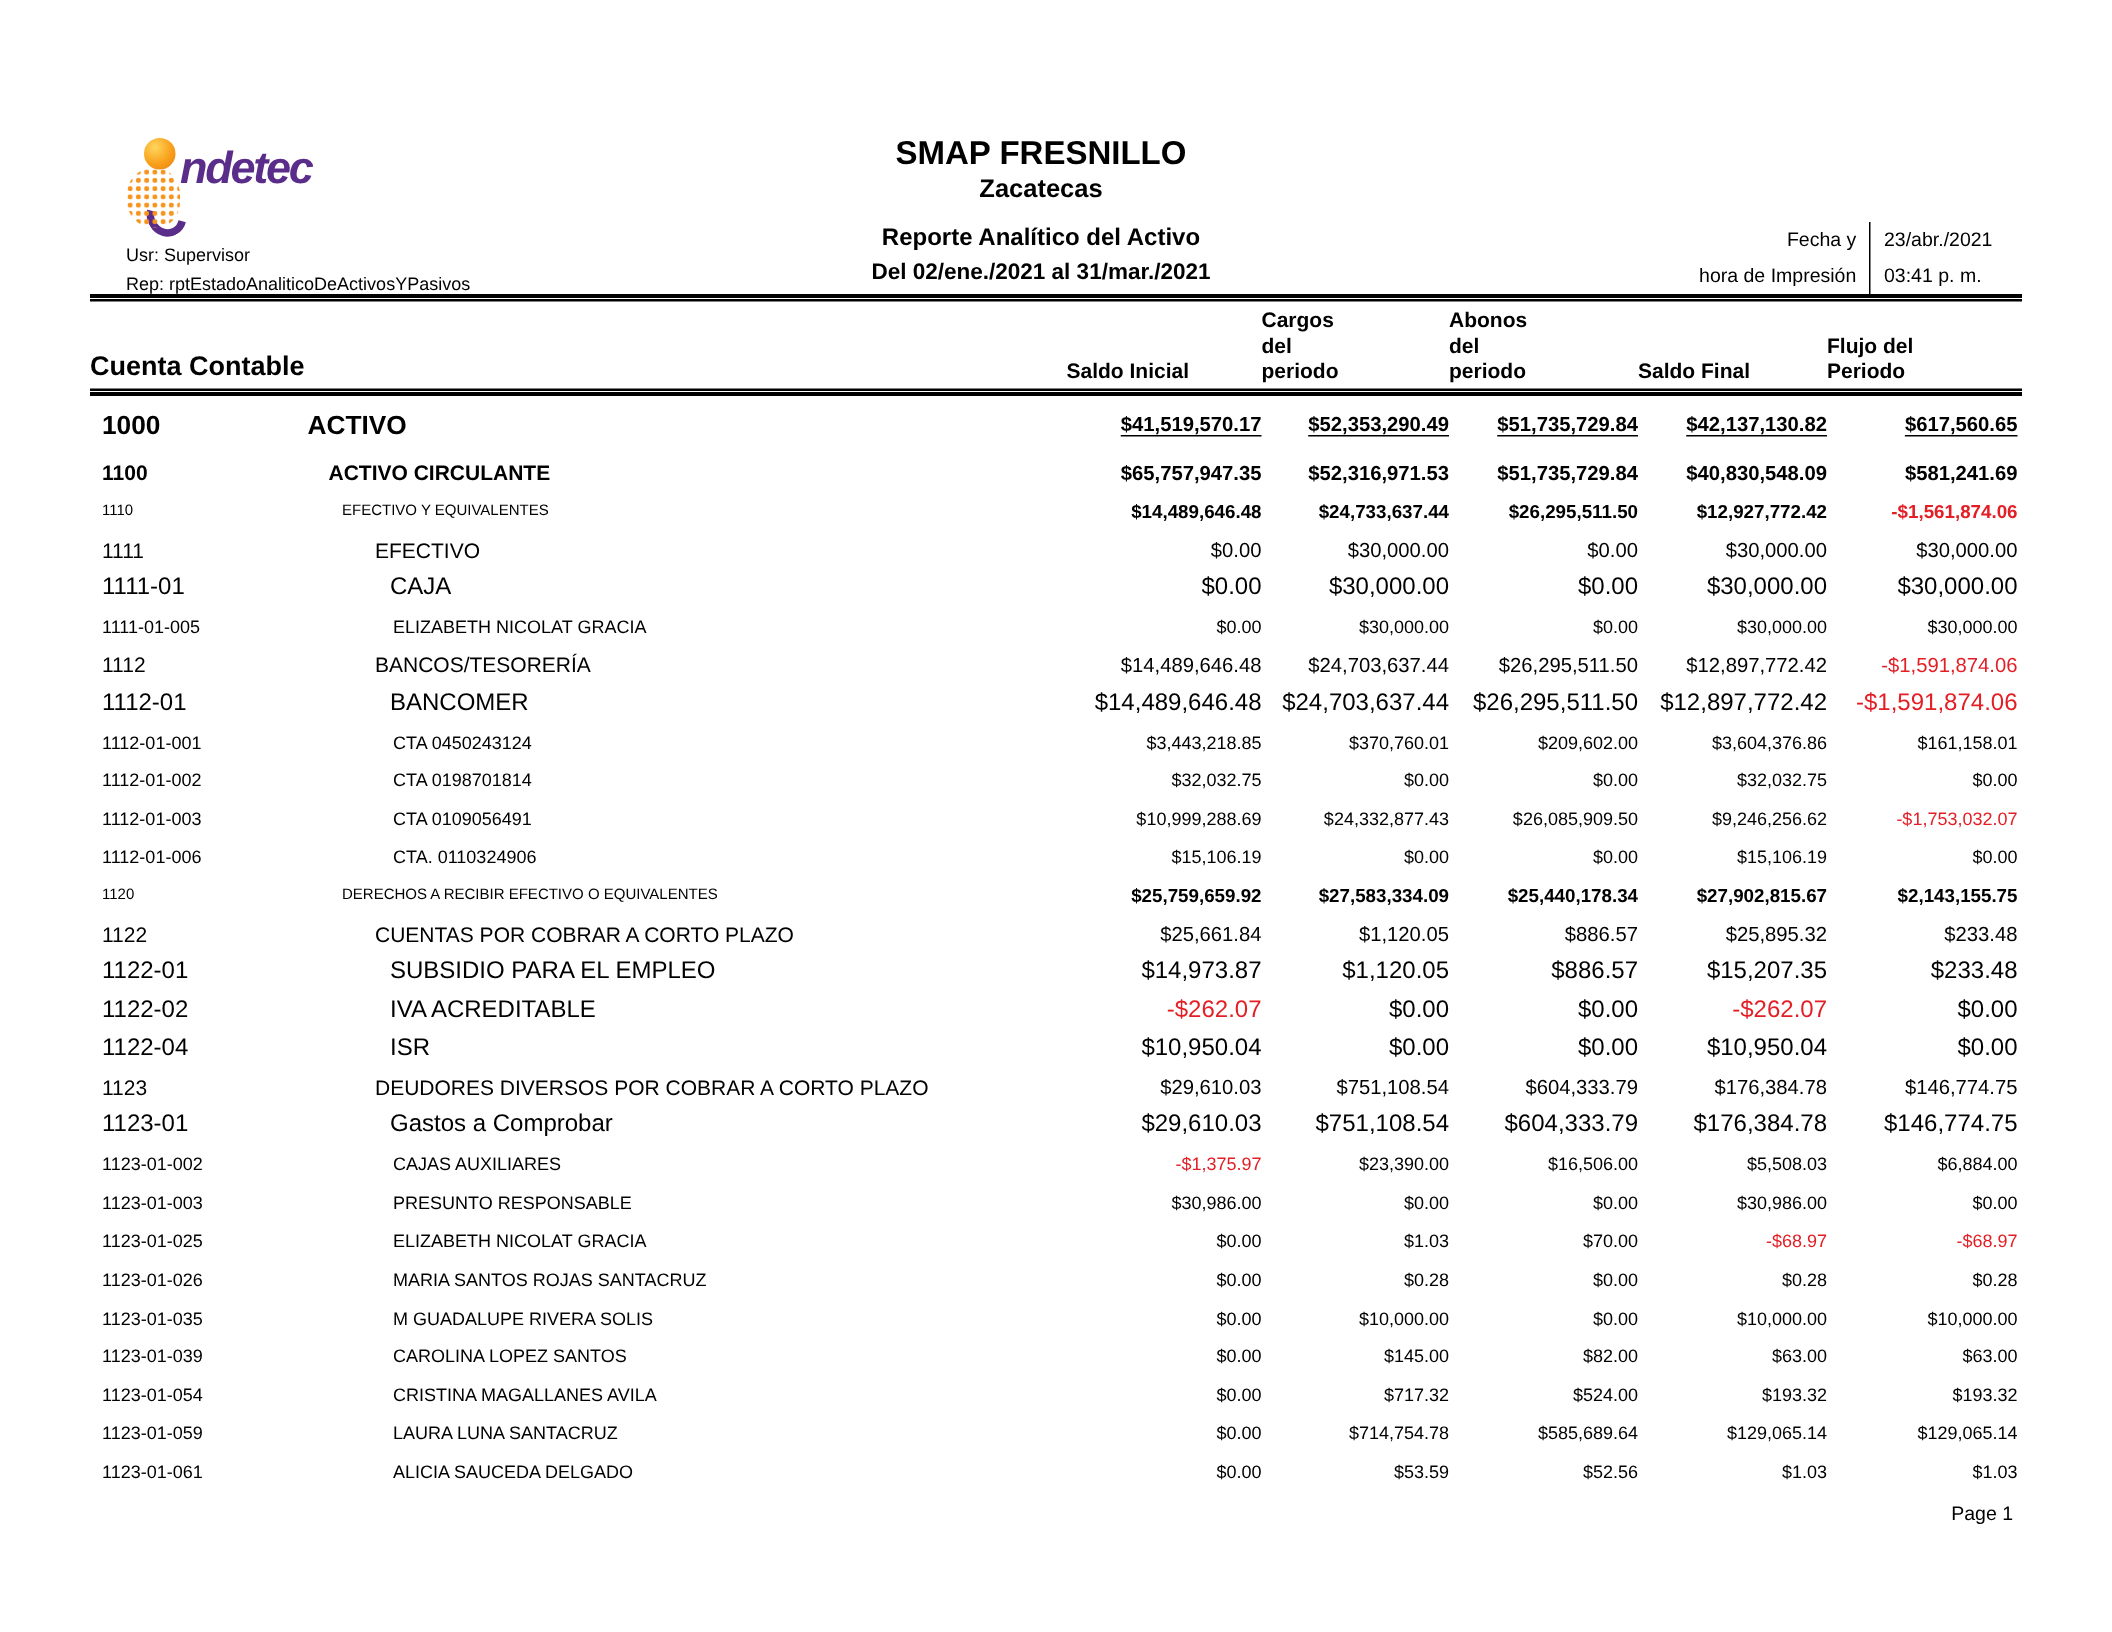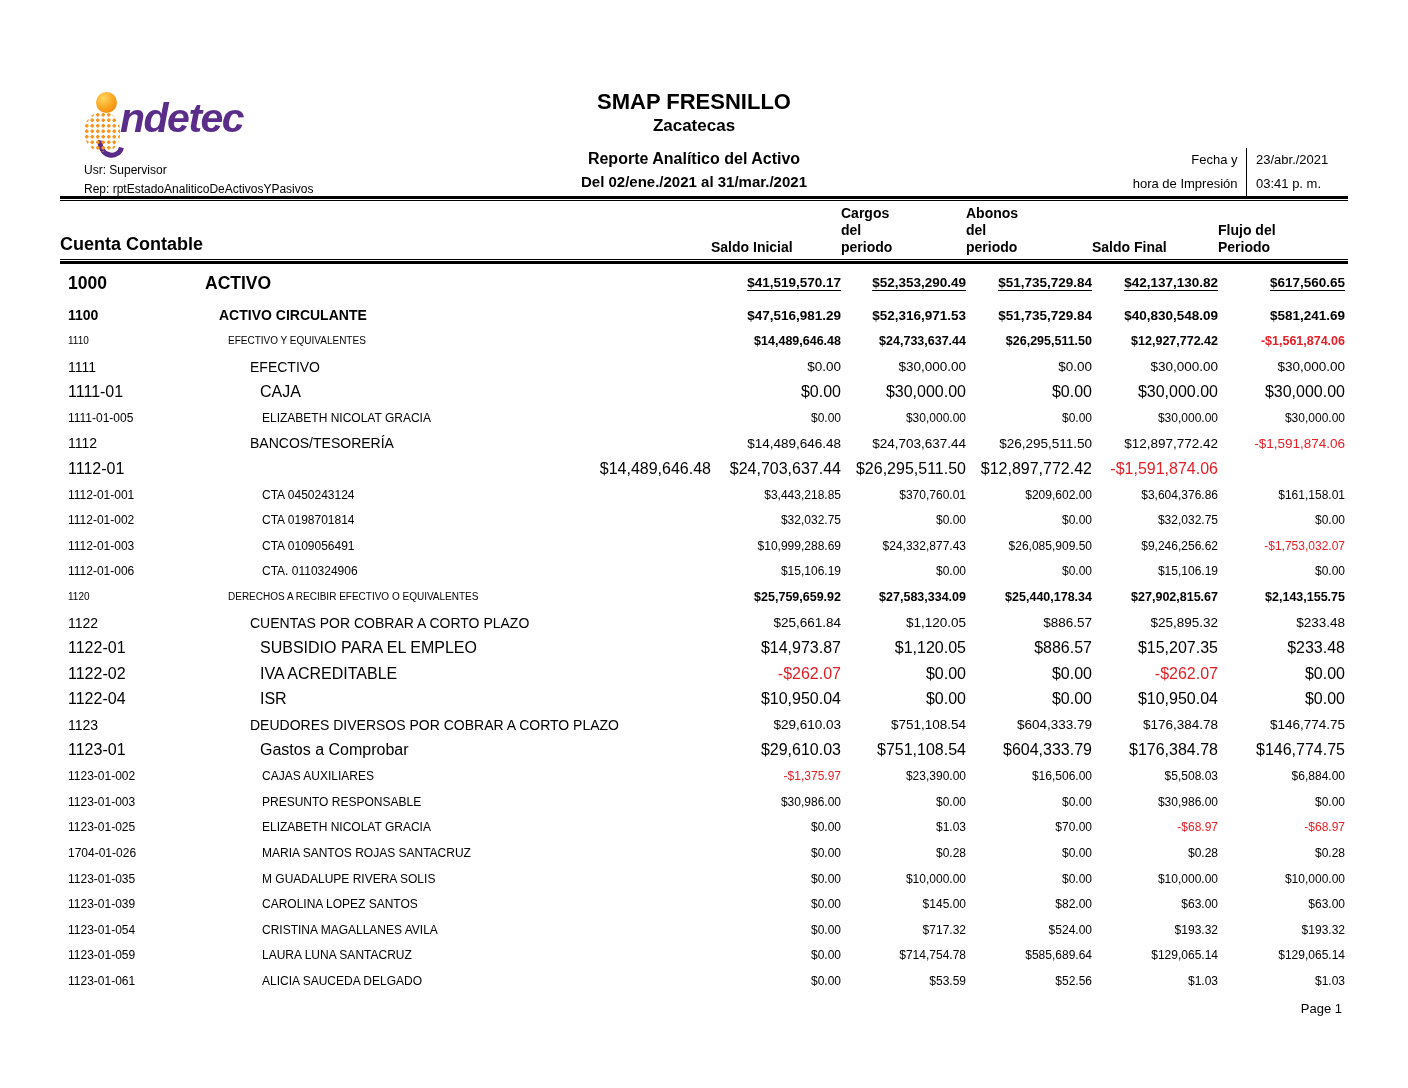--- a/index.html
+++ b/index.html
@@ -22,21 +22,21 @@
     background:radial-gradient(circle, #f7941e 1.5px, transparent 1.9px);
     background-size:5.5px 5.5px;
   }
   .logo-hook{
     position:absolute;left:18px;top:40px;width:16px;height:18px;
     border:5px solid #5b2d8a;border-top-color:transparent;border-right-color:transparent;
     border-radius:50%;transform:rotate(-30deg);
   }
   .logo-text{
     position:absolute;left:40px;top:8px;
-    font-size:41px;font-weight:bold;font-style:italic;letter-spacing:-1.5px;
+    font-size:30px;font-weight:bold;font-style:italic;letter-spacing:-1.5px;
     color:#5b2d8a;line-height:1;
   }
 
   
   .usr{position:absolute;left:84px;top:163px;font-size:12px;}
   .rep{position:absolute;left:84px;top:182px;font-size:12px;}
 
   .title-block{position:absolute;left:438px;top:91px;width:512px;text-align:center;line-height:1;}
   .t-title{font-size:22px;font-weight:bold;margin-bottom:4px;}
   .t-sub{font-size:17px;font-weight:bold;margin-bottom:17px;}
@@ -157,21 +157,21 @@
         <div class="cell name">ACTIVO</div>
         <div class="cell val">$41,519,570.17</div>
         <div class="cell val">$52,353,290.49</div>
         <div class="cell val">$51,735,729.84</div>
         <div class="cell val">$42,137,130.82</div>
         <div class="cell val">$617,560.65</div>
       </div>
       <div class="trow l1">
         <div class="cell code">1100</div>
         <div class="cell name">ACTIVO CIRCULANTE</div>
-        <div class="cell val">$47,516,981.29</div>
+        <div class="cell val">$65,757,947.35</div>
         <div class="cell val">$52,316,971.53</div>
         <div class="cell val">$51,735,729.84</div>
         <div class="cell val">$40,830,548.09</div>
         <div class="cell val">$581,241.69</div>
       </div>
       <div class="trow l2">
         <div class="cell code">1110</div>
         <div class="cell name">EFECTIVO Y EQUIVALENTES</div>
         <div class="cell val">$14,489,646.48</div>
         <div class="cell val">$24,733,637.44</div>
@@ -210,20 +210,21 @@
         <div class="cell code">1112</div>
         <div class="cell name">BANCOS/TESORERÍA</div>
         <div class="cell val">$14,489,646.48</div>
         <div class="cell val">$24,703,637.44</div>
         <div class="cell val">$26,295,511.50</div>
         <div class="cell val">$12,897,772.42</div>
         <div class="cell val neg">-$1,591,874.06</div>
       </div>
       <div class="trow l4">
         <div class="cell code">1112-01</div>
+        <div class="cell name">BANCOMER</div>
         <div class="cell val">$14,489,646.48</div>
         <div class="cell val">$24,703,637.44</div>
         <div class="cell val">$26,295,511.50</div>
         <div class="cell val">$12,897,772.42</div>
         <div class="cell val neg">-$1,591,874.06</div>
       </div>
       <div class="trow l5">
         <div class="cell code">1112-01-001</div>
         <div class="cell name">CTA 0450243124</div>
         <div class="cell val">$3,443,218.85</div>
@@ -343,21 +344,21 @@
       <div class="trow l5">
         <div class="cell code">1123-01-025</div>
         <div class="cell name">ELIZABETH NICOLAT GRACIA</div>
         <div class="cell val">$0.00</div>
         <div class="cell val">$1.03</div>
         <div class="cell val">$70.00</div>
         <div class="cell val neg">-$68.97</div>
         <div class="cell val neg">-$68.97</div>
       </div>
       <div class="trow l5">
-        <div class="cell code">1704-01-026</div>
+        <div class="cell code">1123-01-026</div>
         <div class="cell name">MARIA SANTOS ROJAS SANTACRUZ</div>
         <div class="cell val">$0.00</div>
         <div class="cell val">$0.28</div>
         <div class="cell val">$0.00</div>
         <div class="cell val">$0.28</div>
         <div class="cell val">$0.28</div>
       </div>
       <div class="trow l5">
         <div class="cell code">1123-01-035</div>
         <div class="cell name">M GUADALUPE RIVERA SOLIS</div>

